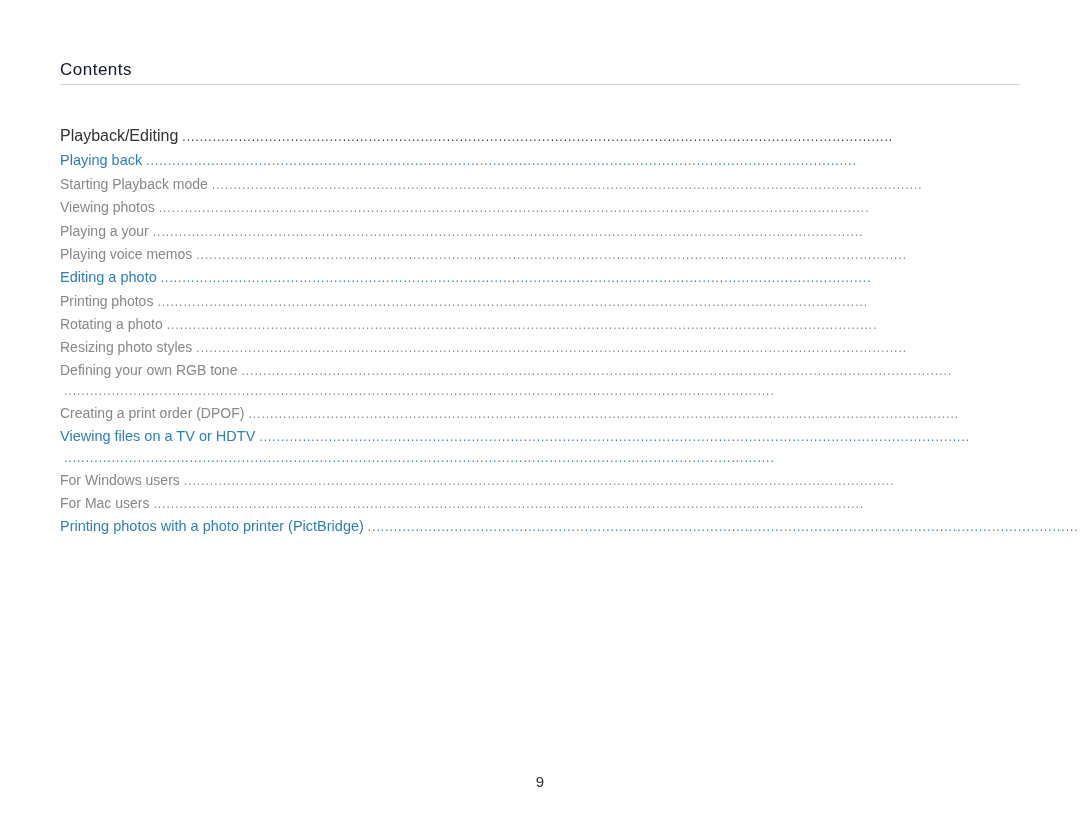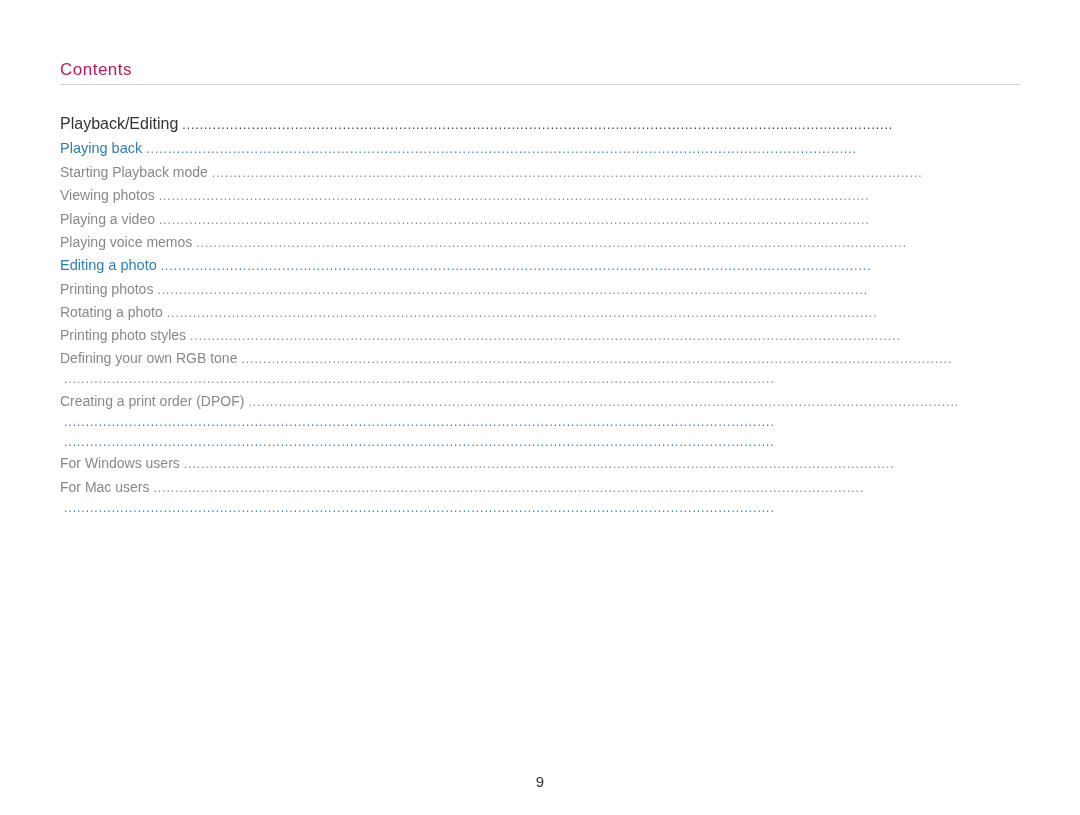--- a/index.html
+++ b/index.html
@@ -9,27 +9,27 @@
     }
     body {
       width: 1080px;
       height: 815px;
       background: #ffffff;
       font-family: Arial, Helvetica, sans-serif;
       position: relative;
       padding: 60px 60px 40px 60px;
     }
     .header {
-      color: #be185d;
+      color: #0f172a;
       font-size: 17px;
       font-weight: 300;
       letter-spacing: 0.5px;
       border-bottom: 1px solid #d8d0c8;
       padding-bottom: 4px;
-      margin-bottom: 26px;
+      margin-bottom: 38px;
     }
     .columns {
       display: flex;
       gap: 80px;
     }
     .column {
       flex: 1;
       display: flex;
       flex-direction: column;
     }
@@ -92,68 +92,70 @@
       </div>
       <div class="toc-entry item">
         <span class="label">Starting Playback mode</span>
         <span class="dots"></span>
       </div>
       <div class="toc-entry item">
         <span class="label">Viewing photos</span>
         <span class="dots"></span>
       </div>
       <div class="toc-entry item">
-        <span class="label">Playing a video</span>
+        <span class="label">Playing a your</span>
         <span class="dots"></span>
       </div>
       <div class="toc-entry item">
         <span class="label">Playing voice memos</span>
         <span class="dots"></span>
       </div>
       <div class="toc-entry subheading">
         <span class="label">Editing a photo</span>
         <span class="dots"></span>
       </div>
       <div class="toc-entry item">
         <span class="label">Printing photos</span>
         <span class="dots"></span>
       </div>
       <div class="toc-entry item">
         <span class="label">Rotating a photo</span>
         <span class="dots"></span>
       </div>
       <div class="toc-entry item">
-        <span class="label">Printing photo styles</span>
+        <span class="label">Resizing photo styles</span>
         <span class="dots"></span>
       </div>
       <div class="toc-entry item">
         <span class="label">Defining your own RGB tone</span>
         <span class="dots"></span>
       </div>
       <div class="toc-entry item">
         <span class="dots"></span>
       </div>
       <div class="toc-entry item">
         <span class="label">Creating a print order (DPOF)</span>
         <span class="dots"></span>
       </div>
       <div class="toc-entry subheading">
+        <span class="label">Viewing files on a TV or HDTV</span>
         <span class="dots"></span>
       </div>
       <div class="toc-entry subheading">
         <span class="dots"></span>
       </div>
       <div class="toc-entry item">
         <span class="label">For Windows users</span>
         <span class="dots"></span>
       </div>
       <div class="toc-entry item">
         <span class="label">For Mac users</span>
         <span class="dots"></span>
       </div>
       <div class="toc-entry subheading">
+        <span class="label">Printing photos with a photo printer (PictBridge)</span>
         <span class="dots"></span>
       </div>
     </div>
 
 </div>
 
 <div class="page-number">9</div>
 
 </body></html>

